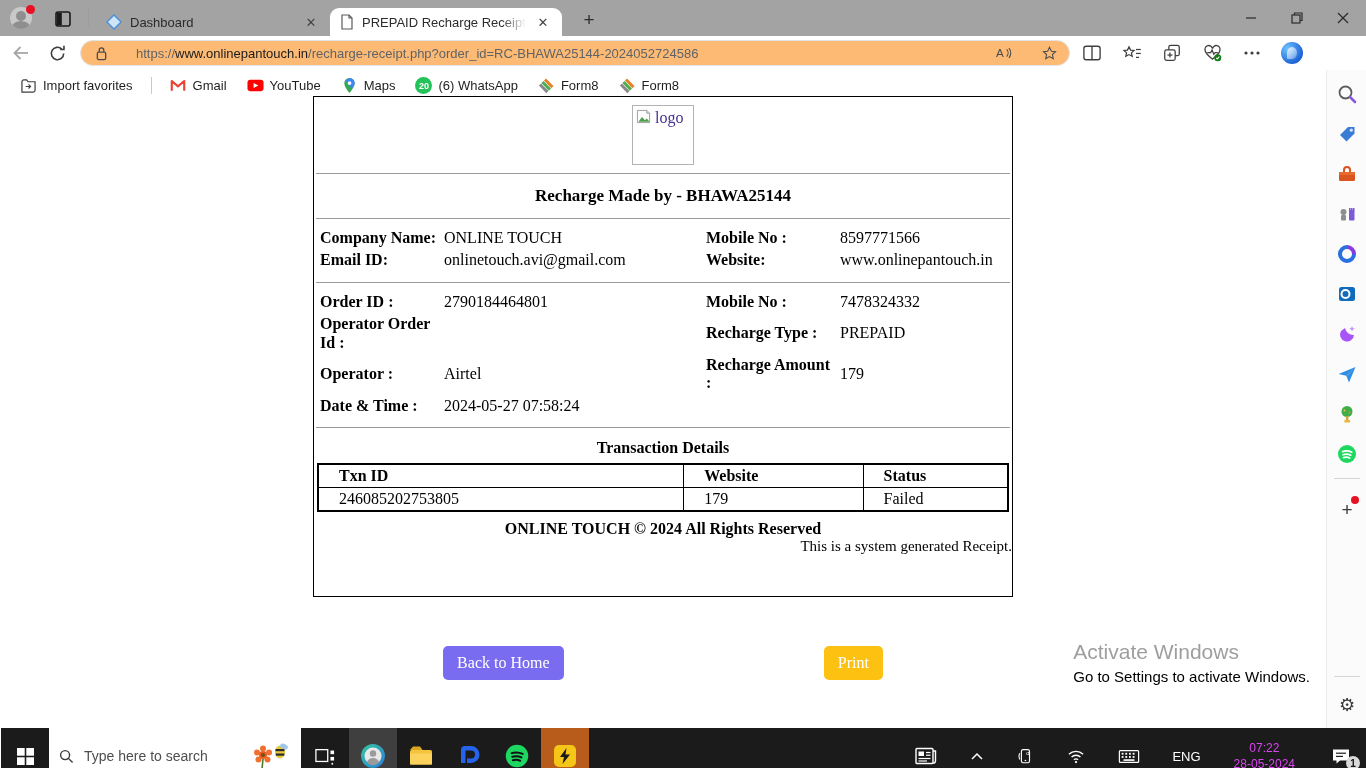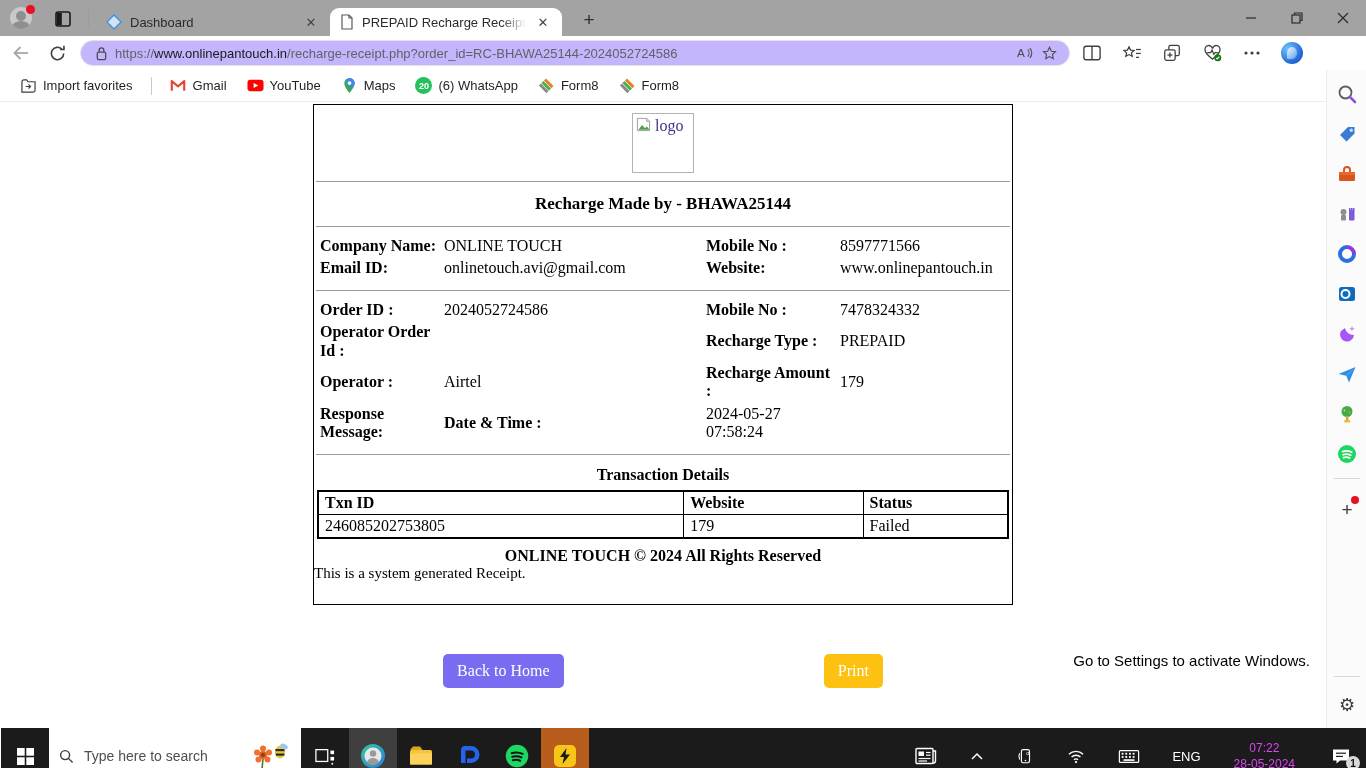--- a/index.html
+++ b/index.html
@@ -21,22 +21,22 @@
   .tab-title { flex:1; white-space:nowrap; overflow:hidden;
     -webkit-mask-image:linear-gradient(90deg,#000 85%,transparent); mask-image:linear-gradient(90deg,#000 85%,transparent); }
   .tab-close { width:18px; height:18px; display:flex; align-items:center; justify-content:center; color:#454545; font-size:13px; }
   .newtab-btn { position:absolute; left:576px; top:7px; width:26px; height:26px; display:flex; align-items:center; justify-content:center; color:#2f2f2f; font-size:19px; }
   .win-controls { position:absolute; right:0; top:0; height:36px; display:flex; }
   .win-btn { width:46px; height:36px; display:flex; align-items:center; justify-content:center; }
 
   
   .toolbar { position:absolute; top:36px; left:0; width:1366px; height:34px; background:#fff; display:flex; align-items:center; }
   .nav-btn { width:30px; height:28px; display:flex; align-items:center; justify-content:center; margin-left:6px; }
-  .addressbar { margin-left:8px; width:990px; height:26px; background:#c4b5fd; border:1px solid #e3e3e5; border-radius:13px;
-    display:flex; align-items:center; padding:0 10px; gap:4px; }
+  .addressbar { margin-left:8px; width:990px; height:26px; background:#fdba74; border:1px solid #e3e3e5; border-radius:13px;
+    display:flex; align-items:center; padding:0 10px; gap:25px; }
   .url { flex:1; font-size:13px; white-space:nowrap; overflow:hidden; color:#5f6368; }
   .url .domain { color:#1b1b1b; }
   .pill-icon { width:20px; height:20px; display:flex; align-items:center; justify-content:center; }
   .tb-icons { display:flex; align-items:center; margin-left:10px; gap:16px; }
   .tb-icon { width:24px; height:24px; display:flex; align-items:center; justify-content:center; }
   .copilot { width:22px; height:22px; border-radius:50%; background:radial-gradient(circle at 30% 30%, #6ec3ff, #1f64d6 70%); position:relative; }
   .copilot::after{ content:""; position:absolute; left:6px; top:5px; width:10px; height:12px; border-radius:50% 50% 50% 10%; background:linear-gradient(135deg,#ffffffcc,#bfe0ff55); }
 
   
   .bookmarks { position:absolute; top:70px; left:0; width:1366px; height:32px; background:#fff; border-bottom:1px solid #ececec;
@@ -49,38 +49,38 @@
 
   
   .sidebar { position:absolute; top:70px; right:0; width:40px; height:658px; background:#fbfbfb; border-left:1px solid #ececec; }
   .sb-btn { position:absolute; left:8px; width:24px; height:24px; display:flex; align-items:center; justify-content:center; }
   .sb-div { position:absolute; left:7px; width:26px; height:1px; background:#d6d6d6; }
   .sb-plus { position:absolute; left:8px; width:24px; height:24px; display:flex; align-items:center; justify-content:center; color:#3c3c3c; font-size:19px; }
   .sb-plus .dot { position:absolute; right:0px; top:-2px; width:8px; height:8px; border-radius:50%; background:#e81123; }
   .gear { font-size:18px; color:#3c3c3c; font-family:"DejaVu Sans", sans-serif; }
 
   
-  .page { position:absolute; top:102px; left:0; width:1326px; height:626px; background:#fff; }
+  .page { position:absolute; top:94px; left:0; width:1326px; height:626px; background:#fff; }
   .receipt { position:absolute; left:313px; top:2px; width:700px; min-height:501px; border:1px solid #000;
     font-family:"Liberation Serif", serif; font-size:16px; color:#000; }
   .logo-row { padding:8px 0 8px; display:flex; justify-content:center; }
   .logo-box { width:62px; height:60px; border:1px solid #b3b3b3; padding:3px; display:flex; align-items:flex-start; gap:4px; }
   .logo-alt { color:#46308e; font-size:16px; }
   .sep { border:none; border-top:1px solid #9a9a9a; margin:0 2px; }
   .r-title { height:44px; display:flex; align-items:center; justify-content:center; font-weight:bold; font-size:17px; }
   .sec { display:grid; grid-template-columns:124px 262px 134px 1fr; padding:8px 2px 10px; }
   .c { display:flex; align-items:center; padding:2px 4px; line-height:1.15; }
   .lbl { font-weight:bold; }
   .txn-title { text-align:center; font-weight:bold; padding:11px 0 6px; }
   table.txn { width:692px; margin:0 auto; border-collapse:collapse; border:2px solid #000; }
-  table.txn th, table.txn td { border:1px solid #000; text-align:left; padding:2px 6px; font-size:16px; font-weight:normal; }
+  table.txn th, table.txn td { border:1px solid #000; text-align:left; padding:2px 20px; font-size:16px; font-weight:normal; }
   table.txn th { font-weight:bold; }
   .col-txn { width:53%; } .col-amt { width:26%; } .col-st { width:21%; }
   .foot1 { text-align:center; font-weight:bold; margin-top:8px; }
-  .foot2 { text-align:left; font-size:15px; margin-bottom:10px; }
+  .foot2 { text-align:right; font-size:15px; margin-bottom:10px; }
 
   .actions { position:absolute; left:313px; top:552px; width:700px; display:flex; justify-content:space-around; }
   .btn { border:none; border-radius:5px; color:#fff; font-family:"Liberation Serif", serif; font-size:16px;
     padding:8px 14px; cursor:pointer; }
   .btn-home { background:#7a6cf0; }
   .btn-dash { background:#4cae2e; }
   .btn-print { background:#fdc112; }
 
   .watermark { position:absolute; right:16px; top:546px; color:#9e9e9e; }
   .wm1 { font-size:21px; }
@@ -420,35 +420,34 @@
       <div class="c">8597771566</div>
       <div class="c lbl">Email ID:</div>
       <div class="c">onlinetouch.avi@gmail.com</div>
       <div class="c lbl">Website:</div>
       <div class="c">www.onlinepantouch.in</div>
     </div>
     <hr class="sep">
 
     <div class="sec">
       <div class="c lbl">Order ID :</div>
-      <div class="c">2024052724586</div>
+      <div class="c">2790184464801</div>
       <div class="c lbl">Mobile No :</div>
       <div class="c">7478324332</div>
 
       <div class="c lbl">Operator Order Id :</div>
       <div class="c"></div>
       <div class="c lbl">Recharge Type :</div>
       <div class="c">PREPAID</div>
 
       <div class="c lbl">Operator :</div>
       <div class="c">Airtel</div>
       <div class="c lbl">Recharge Amount :</div>
       <div class="c">179</div>
 
-      <div class="c lbl">Response Message:</div>
       <div class="c lbl">Date &amp; Time :</div>
       <div class="c">2024-05-27 07:58:24</div>
     </div>
     <hr class="sep">
 
     <div class="txn-title">Transaction Details</div>
     <table class="txn">
       <thead>
         <tr>
           <th class="col-txn">Txn ID</th>
@@ -468,20 +467,21 @@
     <div class="foot1">ONLINE TOUCH © 2024 All Rights Reserved</div>
     <div class="foot2">This is a system generated Receipt.</div>
   </div>
 
   <div class="actions">
     <button class="btn btn-home">Back to Home</button>
     <button class="btn btn-print">Print</button>
   </div>
 
   <div class="watermark">
+    <div class="wm1">Activate Windows</div>
     <div class="wm2">Go to Settings to activate Windows.</div>
   </div>
 </div>
 
 <div class="taskbar">
   <div class="tk-start">
     <svg width="17" height="17" viewBox="0 0 17 17">
       <rect x="0" y="0" width="7.7" height="7.7" fill="#fff"></rect>
       <rect x="9.3" y="0" width="7.7" height="7.7" fill="#fff"></rect>
       <rect x="0" y="9.3" width="7.7" height="7.7" fill="#fff"></rect>

